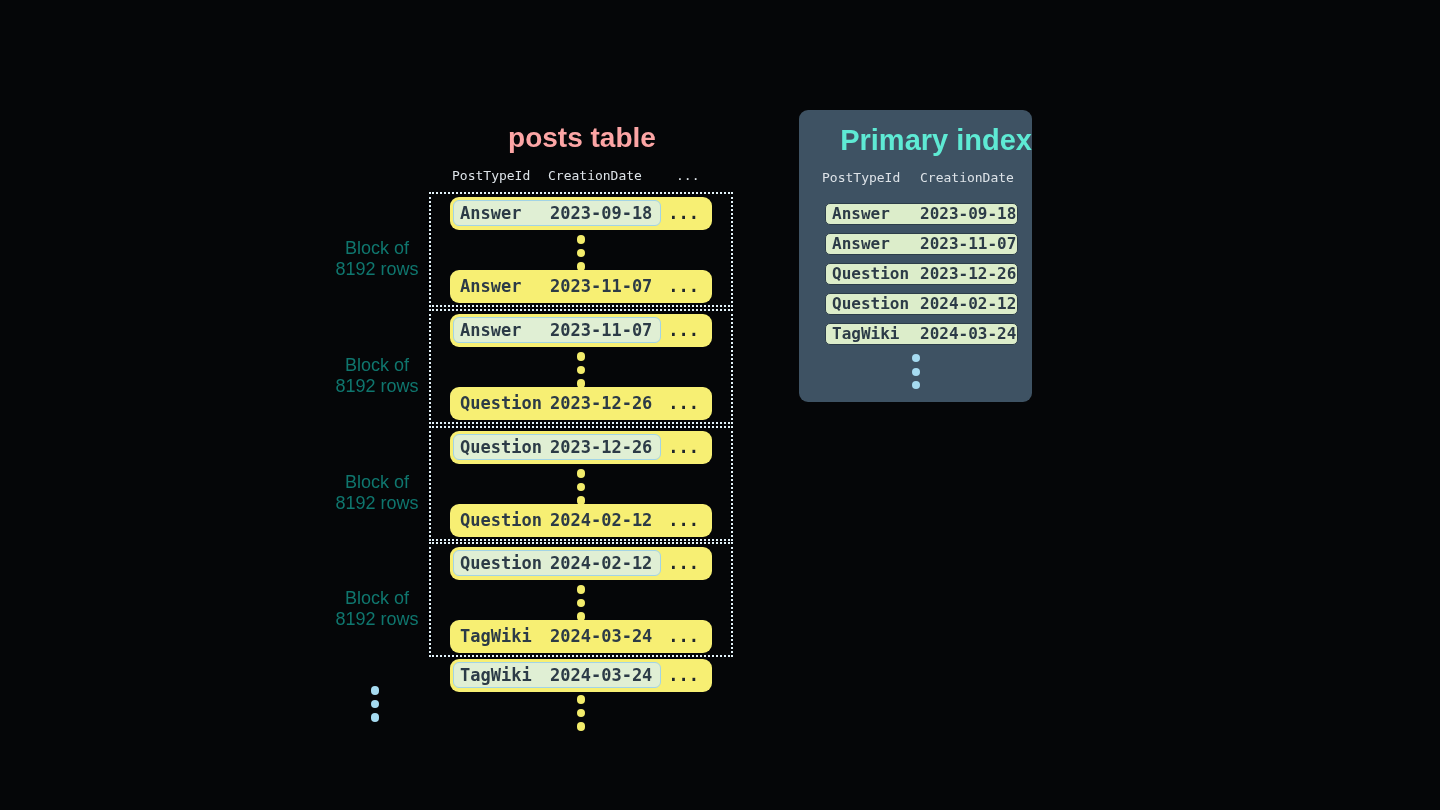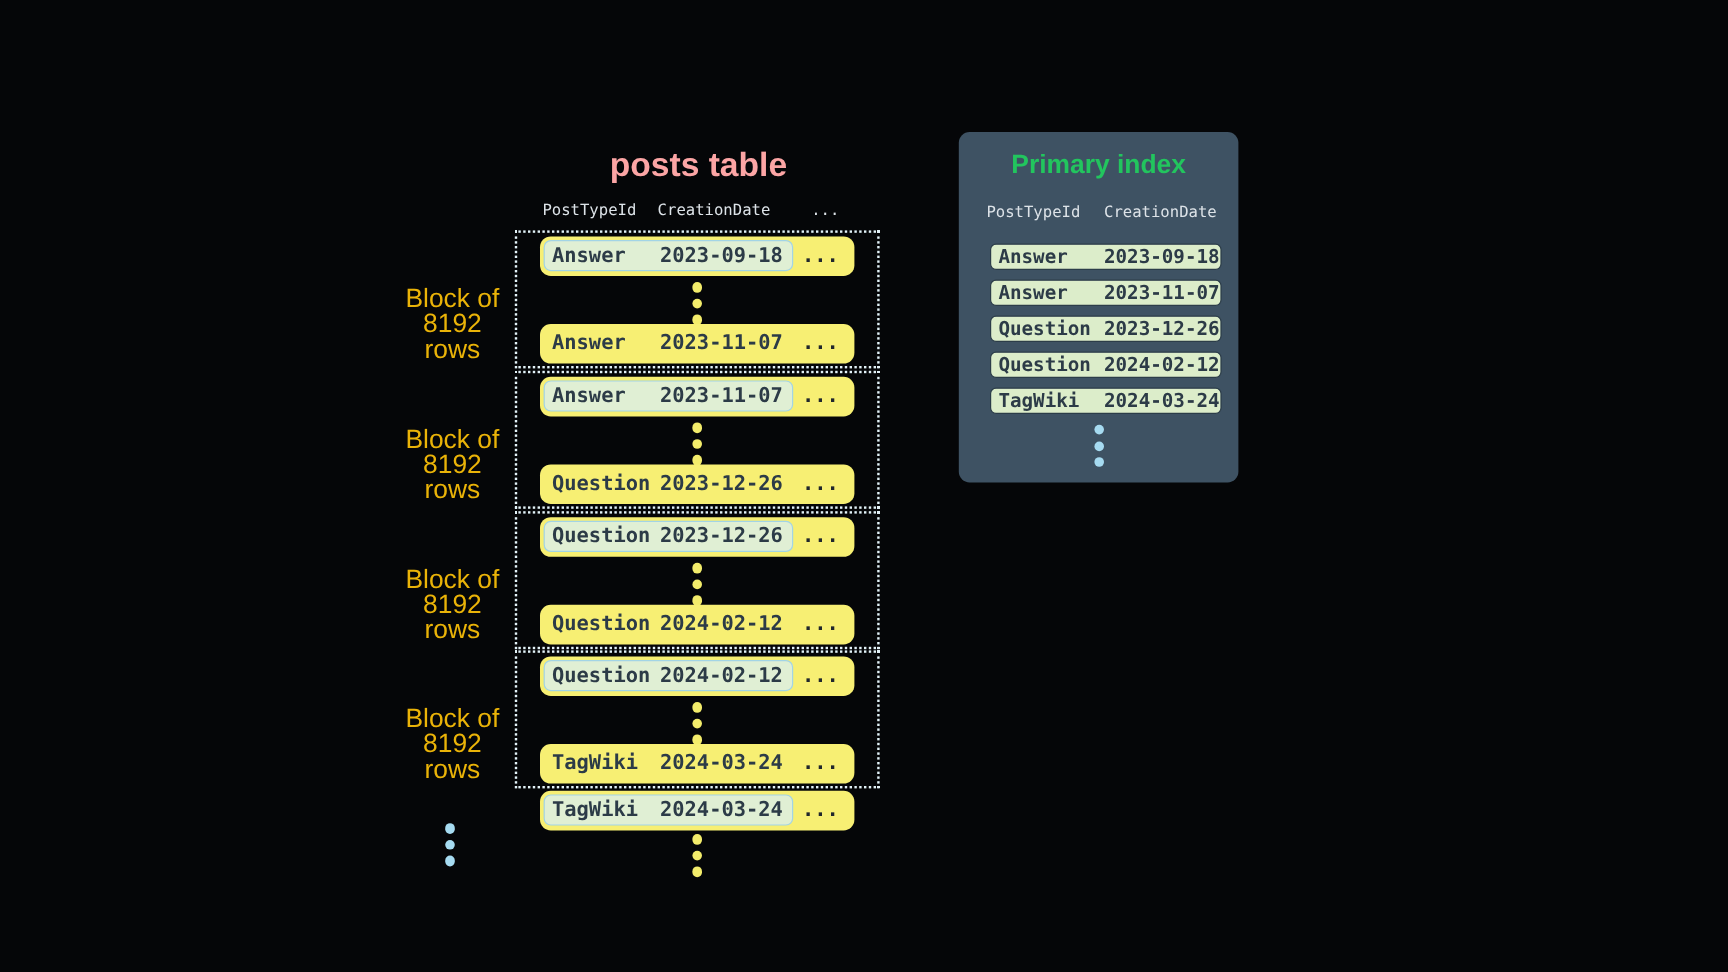--- a/index.html
+++ b/index.html
@@ -59,22 +59,22 @@
     background: #e0efd4;
     border: 1.5px solid #a2d4e6;
     border-radius: 6px;
   }
   .row .t, .row .d { z-index: 2; }
 
   .block-label {
     position: absolute;
     left: -104px; top: 44px; width: 100px;
     text-align: center;
-    font-size: 22px; line-height: 21px;
-    color: #eab308;
+    font-size: 18px; line-height: 21px;
+    color: #0f766e;
   }
 
   .vdots {
     position: absolute;
     display: flex; flex-direction: column; align-items: center; gap: 5px;
   }
   .dot { width: 8.5px; height: 8.5px; border-radius: 50%; }
   .vdots.yellow .dot { background: #f3ec6b; }
   .vdots.blue .dot   { background: #a6dbf1; }
   .block .vdots { left: 0; width: 100%; top: 41px; }
@@ -86,23 +86,23 @@
   
   .panel {
     position: absolute;
     left: 799px; top: 110px; width: 233px; height: 292px;
     background: #3e5263;
     border-radius: 9px;
   }
   .panel-title {
     position: absolute;
     left: 0; top: 14px; width: 100%;
-    text-align: center;
-    font-size: 22px; font-weight: 600;
-    color: #22c55e;
+    text-align: right;
+    font-size: 29px; font-weight: 600;
+    color: #5eead4;
   }
   .panel-headers .h1 { left: 23px;  top: 60px; }
   .panel-headers .h2 { left: 121px; top: 60px; }
   .irow {
     position: absolute;
     left: 26px; width: 193px; height: 22px;
     background: #dcedca;
     border: 1.5px solid #2c3d49;
     border-radius: 5px;
     font-family: "DejaVu Sans Mono", monospace;

